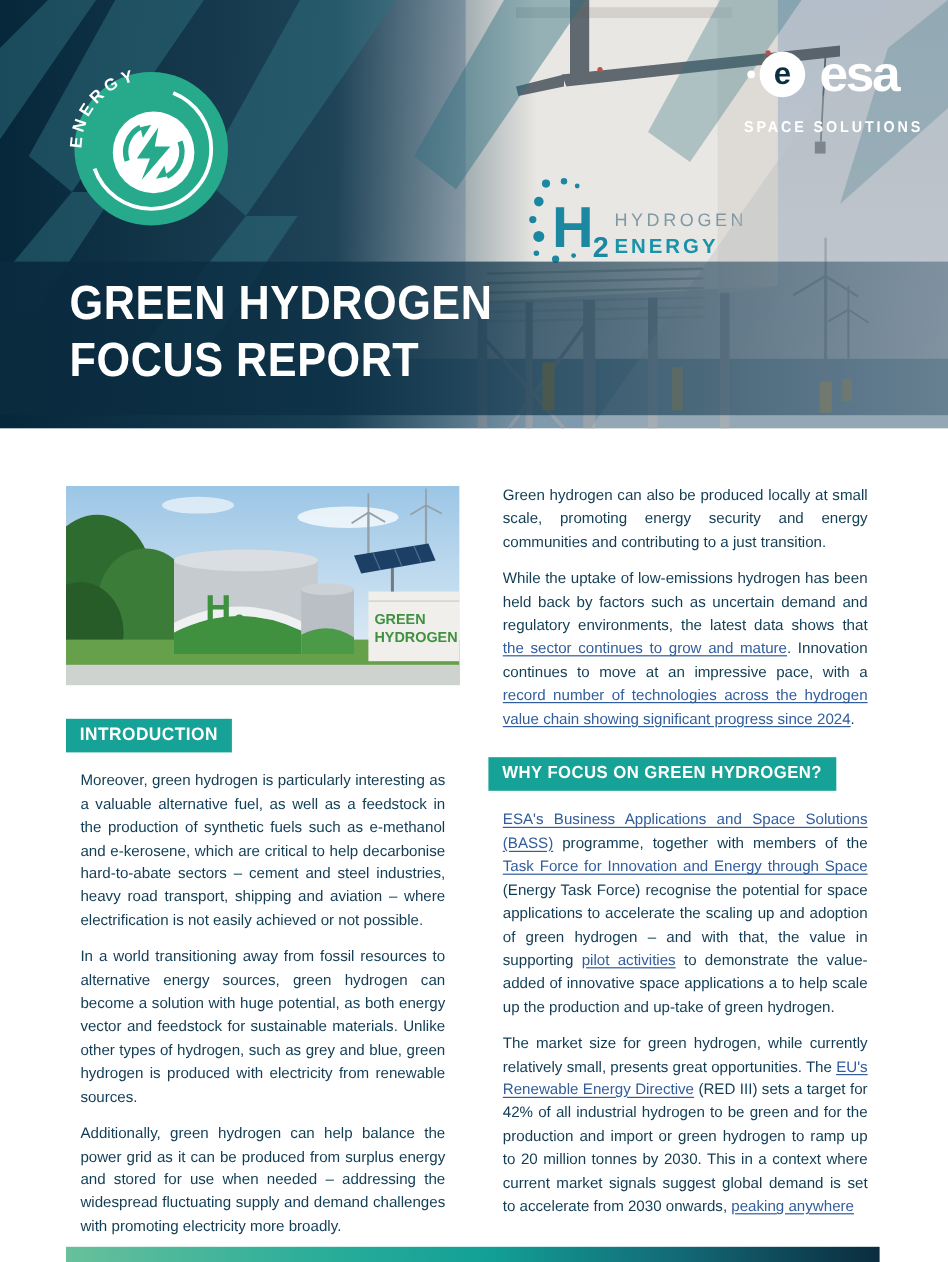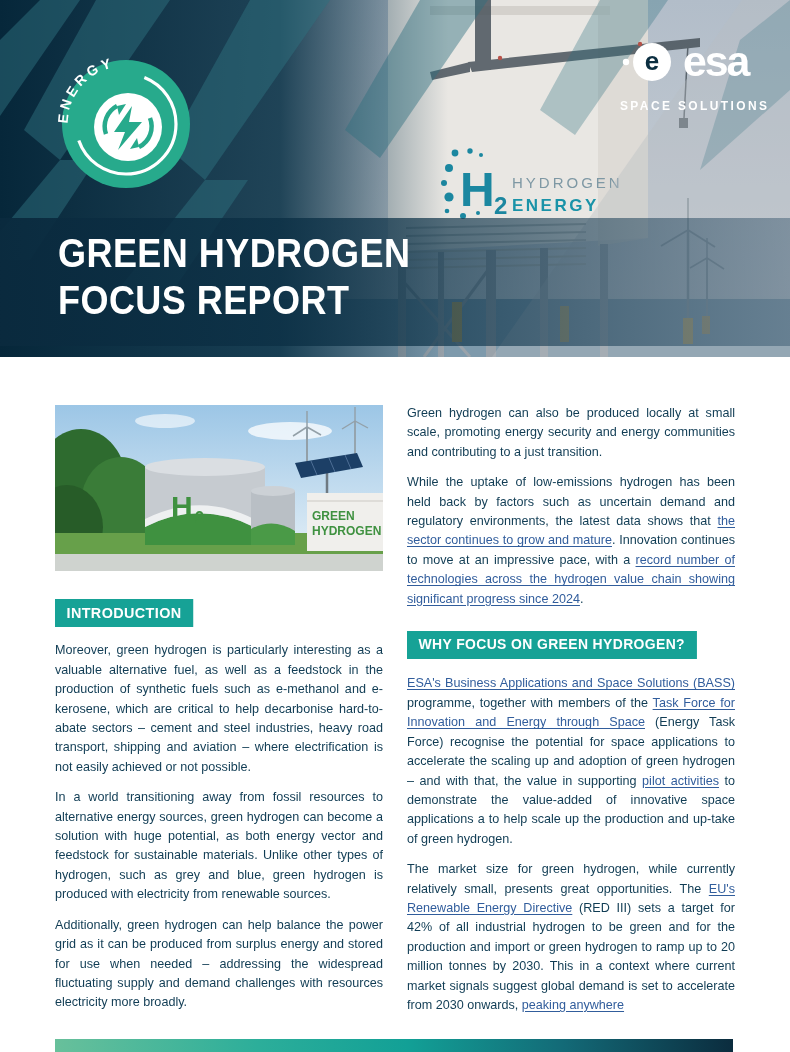--- a/index.html
+++ b/index.html
@@ -15,21 +15,21 @@
   .esa-sub{margin-top:14px;font-size:13px;font-weight:700;letter-spacing:2.6px;
            transform:scaleX(.92);transform-origin:left;white-space:nowrap;}
   .hero-title{position:absolute;left:58px;top:230px;color:#ffffff;font-weight:800;
               font-size:40px;line-height:47px;letter-spacing:.5px;
               transform:scaleX(.9);transform-origin:left;white-space:nowrap;}
   .energy-badge{position:absolute;left:56px;top:54px;}
   
   .col{position:absolute;width:328px;color:#103c54;font-size:12.6px;line-height:19.4px;}
   .col-left{left:55px;top:405px;}
   .col-right{left:407px;top:404px;}
-  .col p{margin:0 0 11px;text-align:justify;}
+  .col p{margin:0 12px 11px;text-align:justify;}
   .figure{width:328px;height:166px;display:block;}
   .section-heading{display:inline-block;background:#16a296;color:#ffffff;font-weight:700;
                    font-size:15px;letter-spacing:.4px;padding:4px 12px 5px;
                    transform:scaleX(.96);transform-origin:left;white-space:nowrap;}
   .h-left{margin:28px 0 14px;}
   .h-right{margin:11px 0 15px;font-size:14.5px;}
   a.link{color:#315d9c;text-decoration:underline;text-underline-offset:2px;}
   
   .footer-bar{position:absolute;left:55px;top:1039px;width:678px;height:13px;
               background:linear-gradient(90deg,#68c09b 0%,#2cae9a 30%,#12a096 52%,#136a77 75%,#0b2c3e 100%);}
@@ -238,21 +238,21 @@
         <line x1="252" y1="96" x2="328" y2="96" stroke="#d8d6d2" stroke-width="1.5"></line>
         <text x="257" y="115" font-family="Liberation Sans, sans-serif" font-size="12" font-weight="700" fill="#3f9140">GREEN</text>
         <text x="257" y="130" font-family="Liberation Sans, sans-serif" font-size="12" font-weight="700" fill="#3f9140">HYDROGEN</text>
       </g>
     </svg>
 
     <div class="section-heading h-left">INTRODUCTION</div>
 
     <p>Moreover, green hydrogen is particularly interesting as a valuable alternative fuel, as well as a feedstock in the production of synthetic fuels such as e-methanol and e-kerosene, which are critical to help decarbonise hard-to-abate sectors – cement and steel industries, heavy road transport, shipping and aviation – where electrification is not easily achieved or not possible.</p>
     <p>In a world transitioning away from fossil resources to alternative energy sources, green hydrogen can become a solution with huge potential, as both energy vector and feedstock for sustainable materials. Unlike other types of hydrogen, such as grey and blue, green hydrogen is produced with electricity from renewable sources.</p>
-    <p>Additionally, green hydrogen can help balance the power grid as it can be produced from surplus energy and stored for use when needed – addressing the widespread fluctuating supply and demand challenges with resources electricity more broadly.</p>
+    <p>Additionally, green hydrogen can help balance the power grid as it can be produced from surplus energy and stored for use when needed – addressing the widespread fluctuating supply and demand challenges with promoting electricity more broadly.</p>
   </div>
 
   <div class="col col-right">
     <p><span>Green hydrogen can also be produced locally at small scale, promoting energy security and energy communities and contributing to a just transition.</span></p>
     <p><span>While the uptake of low-emissions hydrogen has been held back by factors such as uncertain demand and regulatory environments, the latest data shows that </span><a class="link" href="#">the sector continues to grow and mature</a><span>. Innovation continues to move at an impressive pace, with a </span><a class="link" href="#">record number of technologies across the hydrogen value chain showing significant progress since 2024</a><span>.</span></p>
 
     <div class="section-heading h-right">WHY FOCUS ON GREEN HYDROGEN?</div>
 
     <p><a class="link" href="#">ESA's Business Applications and Space Solutions (BASS)</a><span> programme, together with members of the </span><a class="link" href="#">Task Force for Innovation and Energy through Space</a><span> (Energy Task Force) recognise the potential for space applications to accelerate the scaling up and adoption of green hydrogen – and with that, the value in supporting </span><a class="link" href="#">pilot activities</a><span> to demonstrate the value-added of innovative space applications a to help scale up the production and up-take of green hydrogen.</span></p>
     <p><span>The market size for green hydrogen, while currently relatively small, presents great opportunities. The </span><a class="link" href="#">EU's Renewable Energy Directive</a><span> (RED III) sets a target for 42% of all industrial hydrogen to be green and for the production and import or green hydrogen to ramp up to 20 million tonnes by 2030. This in a context where current market signals suggest global demand is set to accelerate from 2030 onwards, </span><a class="link" href="#">peaking anywhere</a></p>

